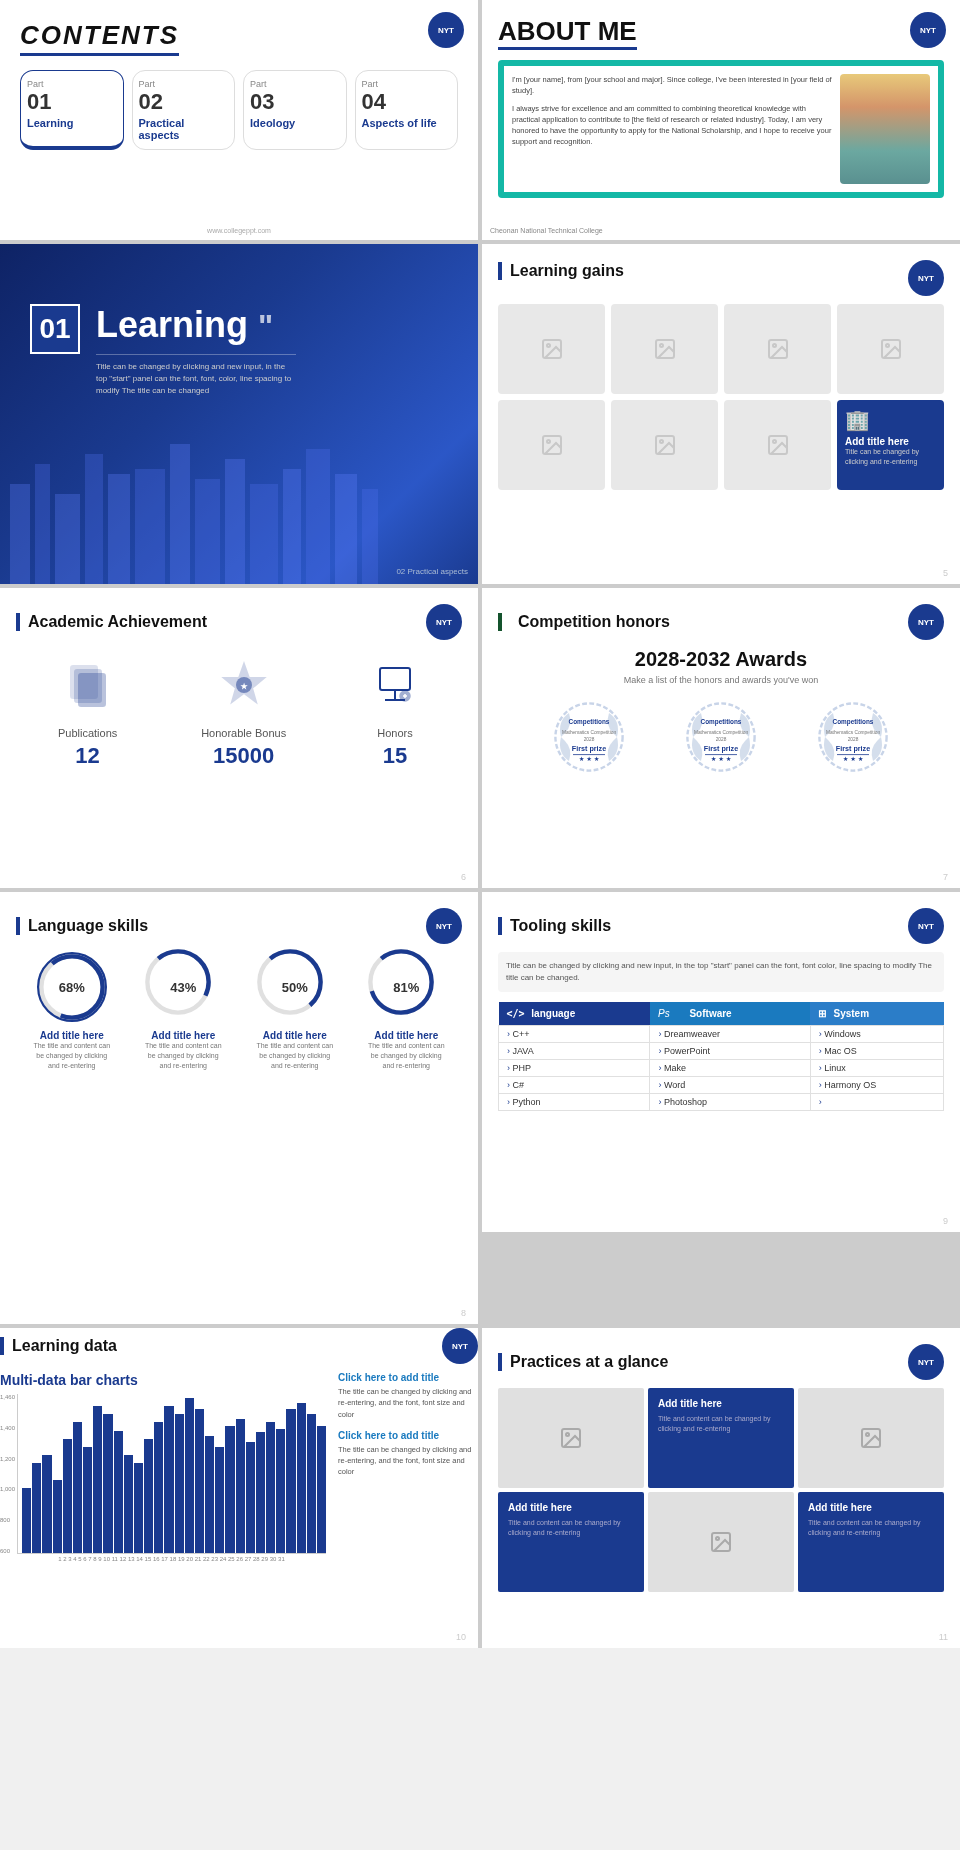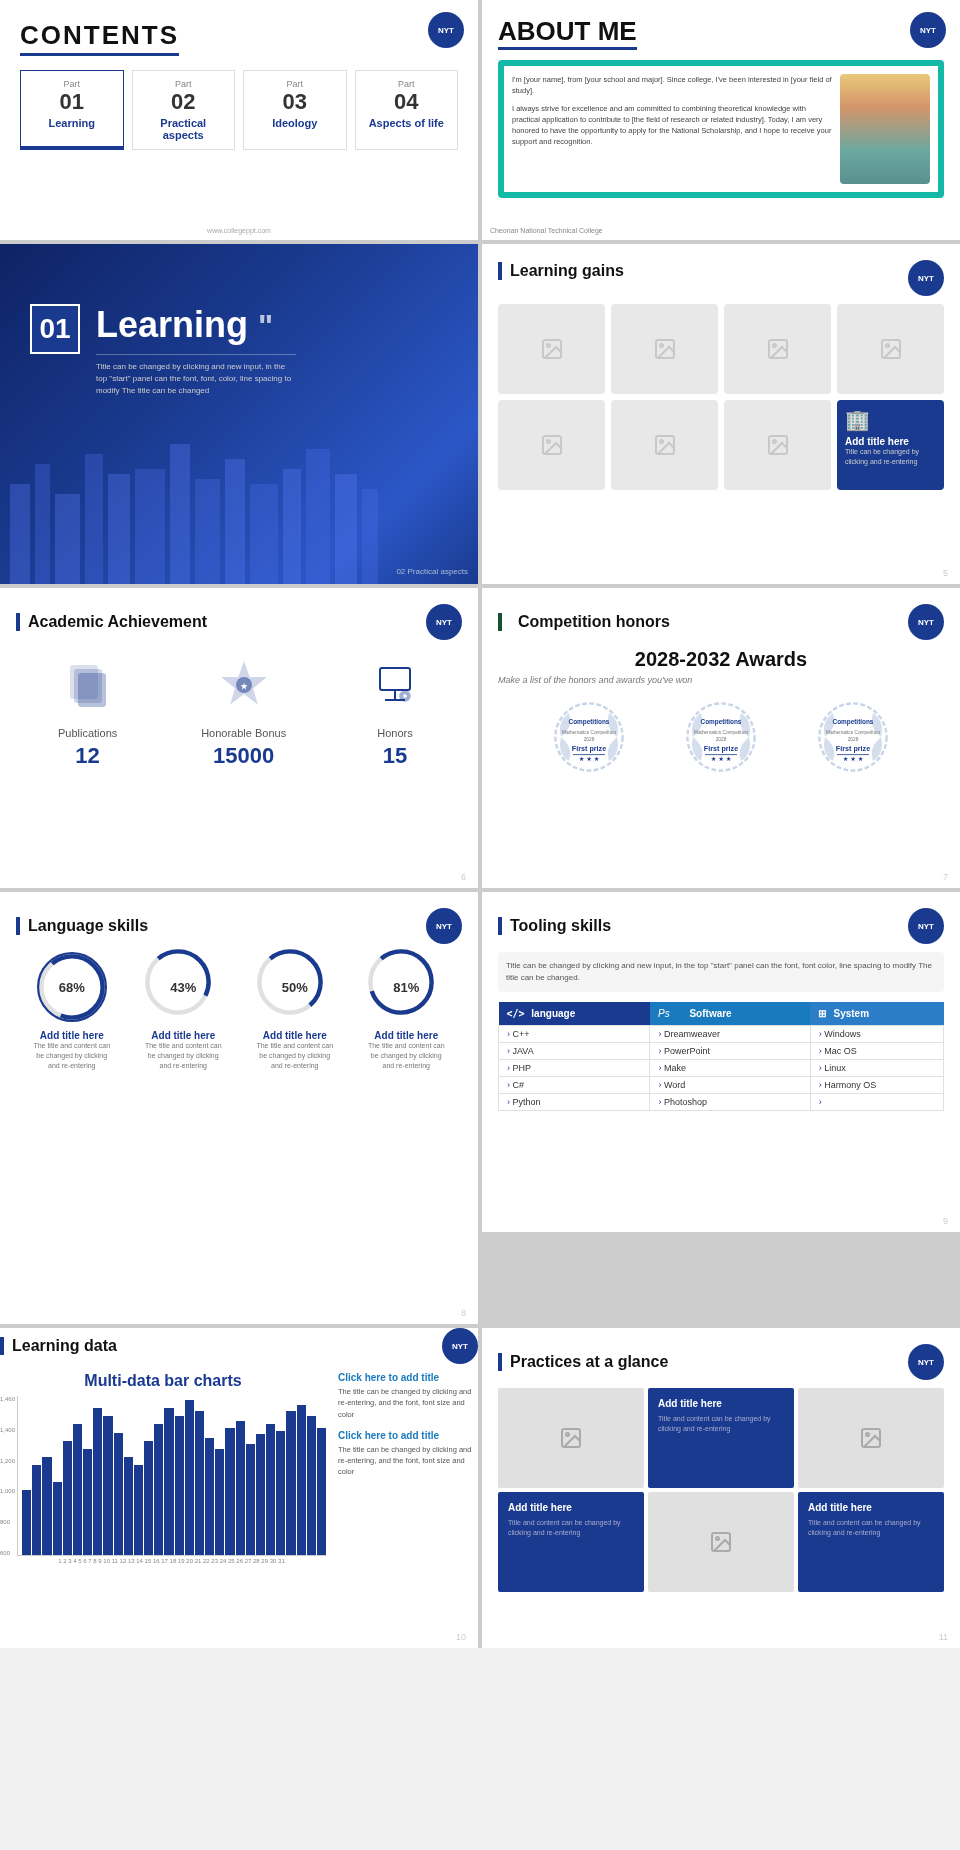--- a/index.html
+++ b/index.html
@@ -26,20 +26,21 @@
     }
     .slide-contents .title {
       font-size: 26px;
       font-weight: 900;
       color: #111;
       letter-spacing: 2px;
       border-bottom: 3px solid #1a3a8f;
       display: inline-block;
       padding-bottom: 2px;
       margin-bottom: 14px;
+      font-style: italic;
     }
     .logo-circle {
       position: absolute;
       top: 12px;
       right: 14px;
       width: 36px;
       height: 36px;
       border-radius: 50%;
       background: #1a3a8f;
       display: flex;
@@ -49,23 +50,22 @@
       font-size: 8px;
       font-weight: bold;
     }
     .parts-row {
       display: flex;
       gap: 8px;
     }
     .part-card {
       flex: 1;
       border: 1.5px solid #ddd;
-      border-radius: 0;
+      border-radius: 13px;
       padding: 8px 6px;
-      text-align: center;
     }
     .part-label {
       font-size: 9px;
       color: #888;
     }
     .part-num {
       font-size: 22px;
       font-weight: 900;
       color: #333;
     }
@@ -282,25 +282,24 @@
       padding: 16px;
     }
     .awards-title {
       text-align: center;
       font-size: 20px;
       font-weight: 900;
       color: #111;
       margin: 8px 0 4px;
     }
     .awards-sub {
-      text-align: left;
+      text-align: center;
       font-size: 9px;
       color: #777;
       margin-bottom: 12px;
-      font-style: italic;
     }
     .awards-row {
       display: flex;
       justify-content: center;
       gap: 12px;
     }
     .award-item {
       text-align: center;
       flex: 1;
       max-width: 120px;
@@ -371,24 +370,23 @@
       height: 320px;
     }
     .data-content {
       display: flex;
       gap: 12px;
     }
     .bar-chart-area {
       flex: 1;
     }
     .bar-chart-title {
-      font-size: 16px;
+      font-size: 14px;
       font-weight: 900;
       color: #1a3a8f;
-      text-align: center;
       margin-bottom: 6px;
     }
     .bar-chart {
       height: 160px;
       display: flex;
       align-items: flex-end;
       gap: 1px;
       position: relative;
       border-left: 1px solid #ccc;
       border-bottom: 1px solid #ccc;

